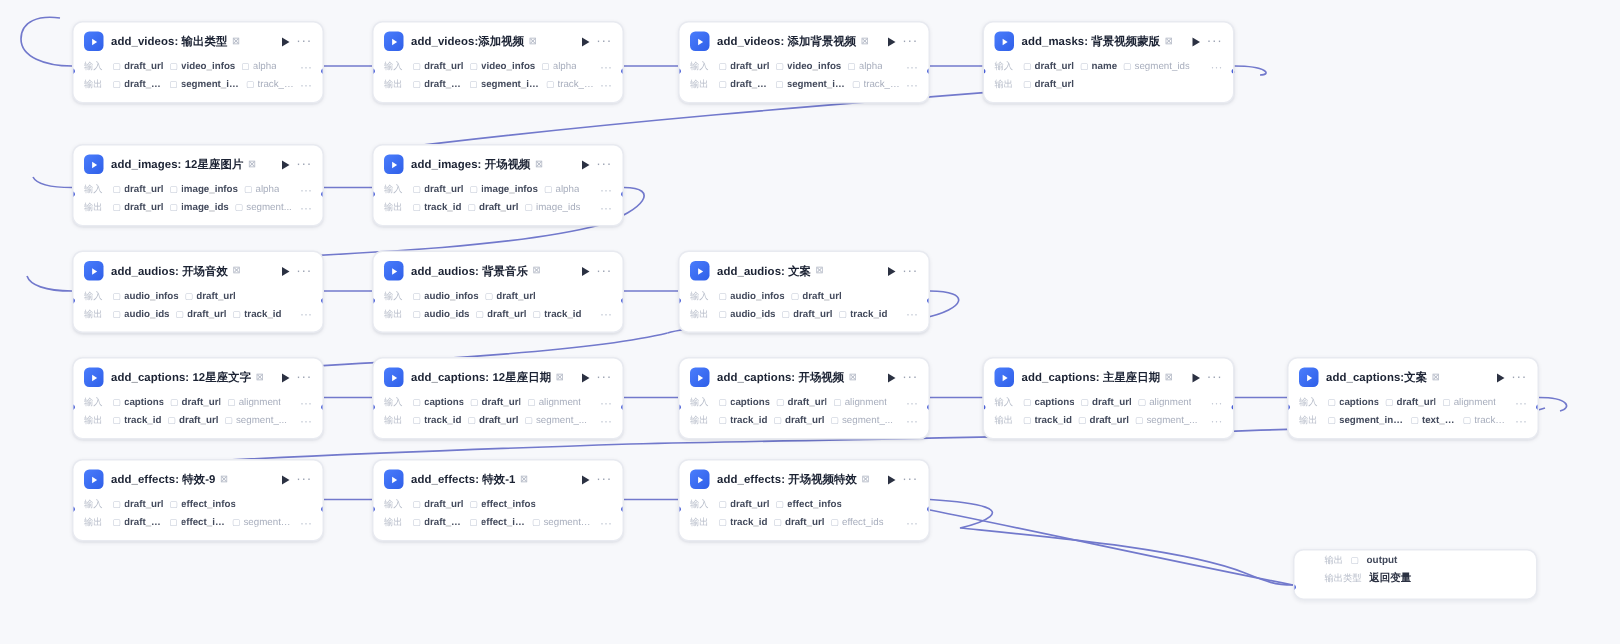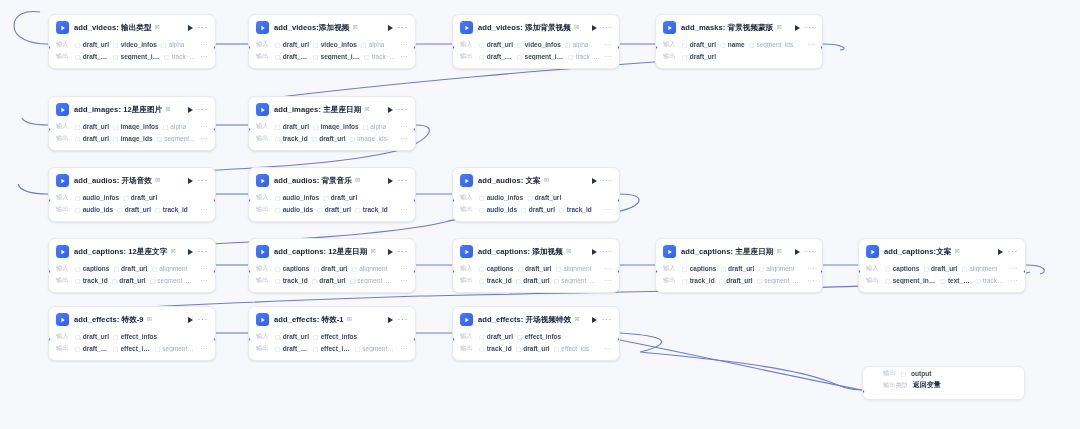--- a/index.html
+++ b/index.html
@@ -385,21 +385,21 @@
         <div class="port in" style="top: 30px;"></div>
         <div class="port out" style="top: 30px;"></div>
       </div>
       <div class="node" id="n6" style="left: 248px; top: 96px; width: 168px;">
         <div class="node-head">
           <span class="node-icon">
             <svg width="8" height="8" viewBox="0 0 10 10">
               <path d="M3 2.2l4.2 2.8L3 7.8z" fill="#ffffff"></path>
             </svg>
           </span>
-          <span class="node-title"><span>add_images: 主星座日期</span><span class="title-badge">⊠</span></span>
+          <span class="node-title"><span>add_images: 开场视频</span><span class="title-badge">⊠</span></span>
           <span class="head-actions">
             <span class="play-icon"></span>
             <span class="more-icon">···</span>
           </span>
         </div>
         <div class="node-body">
           <div class="io-row">
             <span class="io-label">输入</span>
             <span class="chip">
               <span class="chip-dot">▢</span>
@@ -670,21 +670,21 @@
         <div class="port in" style="top: 30px;"></div>
         <div class="port out" style="top: 30px;"></div>
       </div>
       <div class="node" id="n12" style="left: 452px; top: 238px; width: 168px;">
         <div class="node-head">
           <span class="node-icon">
             <svg width="8" height="8" viewBox="0 0 10 10">
               <path d="M3 2.2l4.2 2.8L3 7.8z" fill="#ffffff"></path>
             </svg>
           </span>
-          <span class="node-title"><span>add_captions: 添加视频</span><span class="title-badge">⊠</span></span>
+          <span class="node-title"><span>add_captions: 开场视频</span><span class="title-badge">⊠</span></span>
           <span class="head-actions">
             <span class="play-icon"></span>
             <span class="more-icon">···</span>
           </span>
         </div>
         <div class="node-body">
           <div class="io-row">
             <span class="io-label">输入</span>
             <span class="chip">
               <span class="chip-dot">▢</span>

